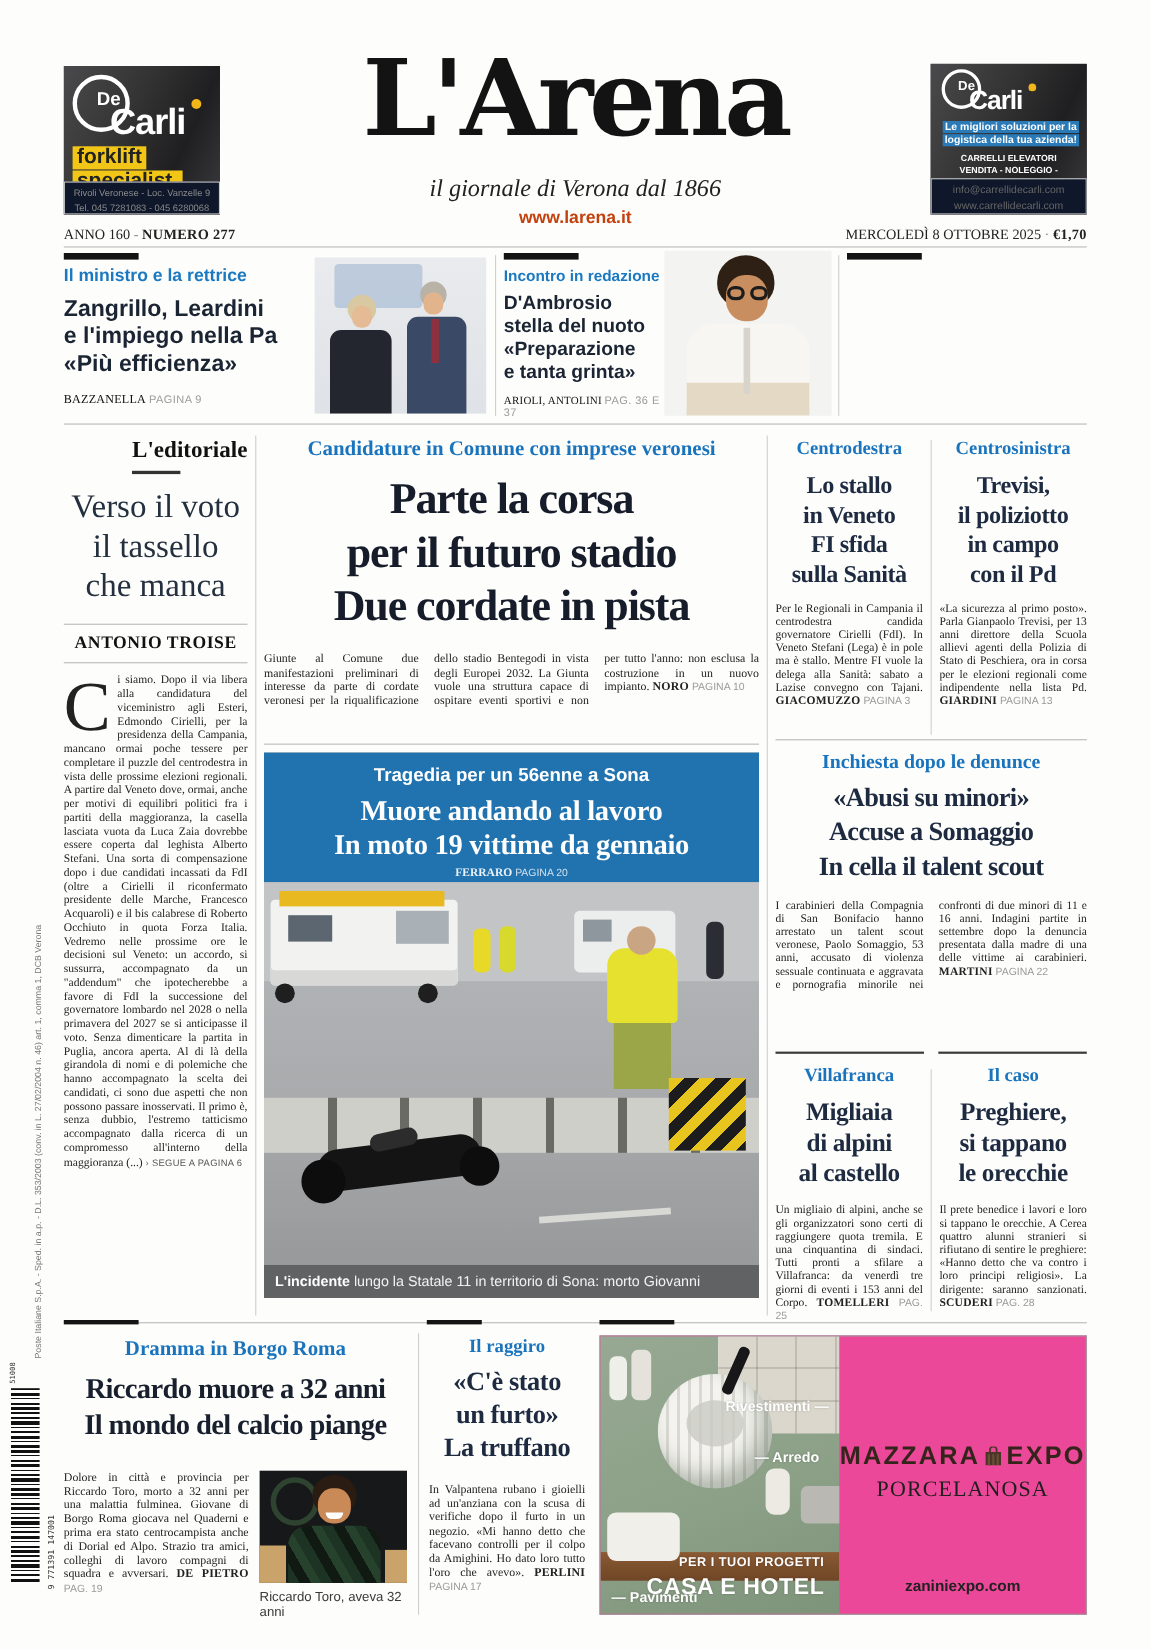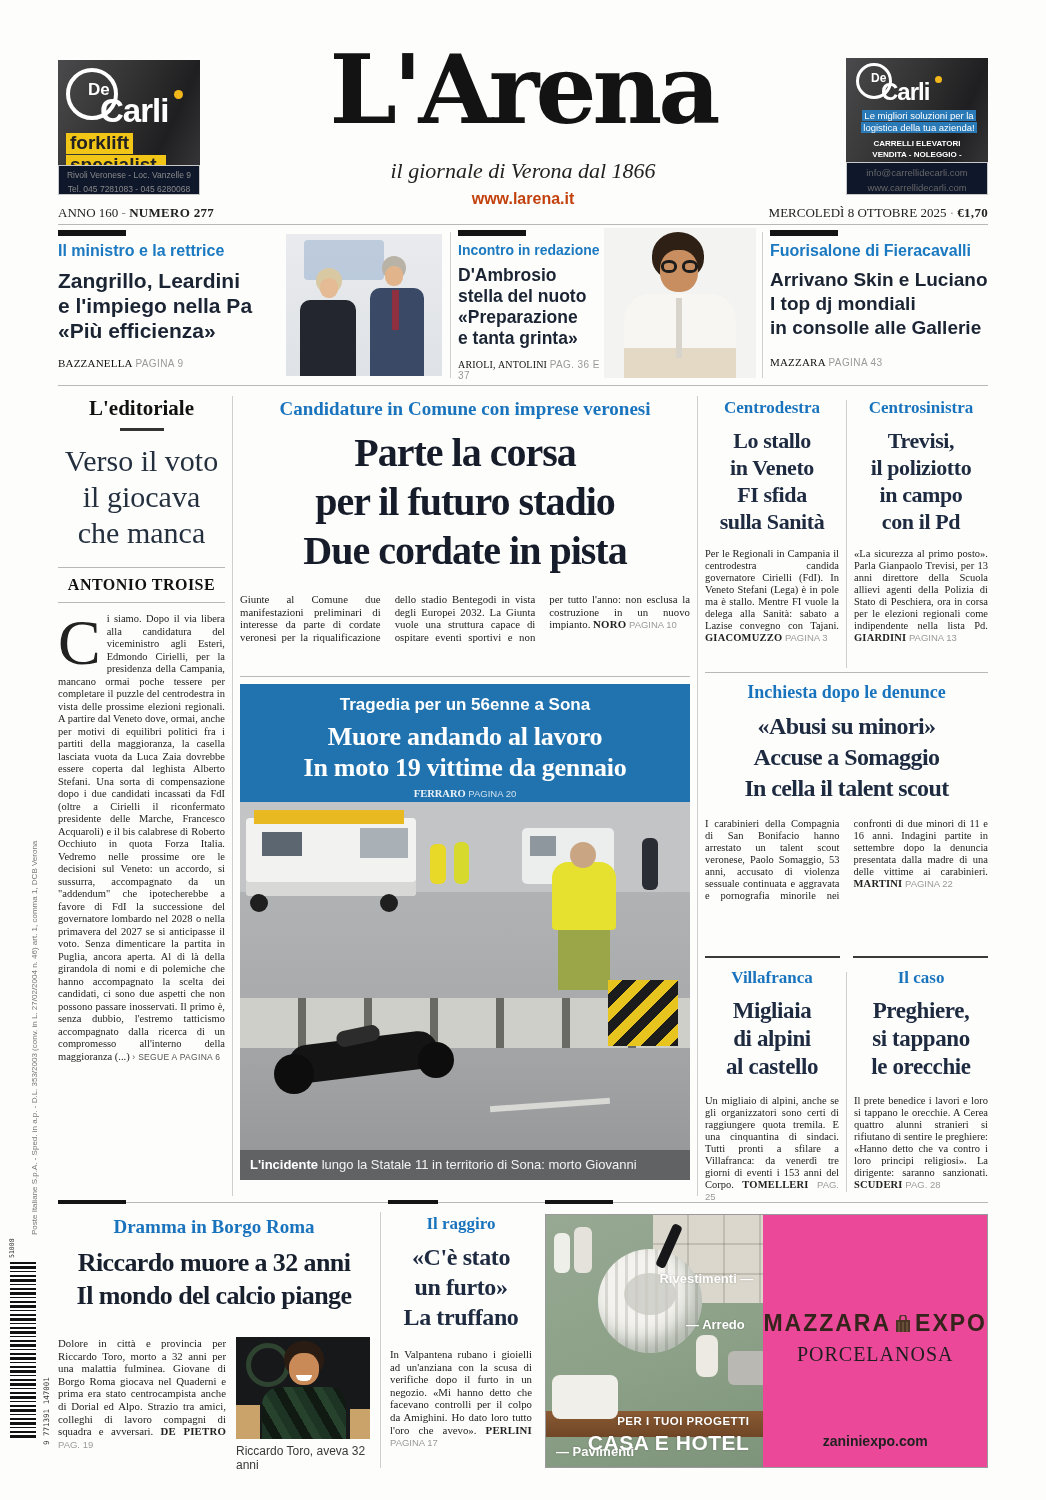--- a/index.html
+++ b/index.html
@@ -43,21 +43,21 @@
   .hl-sans { font-family:"Liberation Sans", sans-serif; font-weight:bold; color:#1b2433; white-space:pre-line; }
   .hl-serif { font-weight:bold; color:#1d2a40; white-space:pre-line; text-align:center; letter-spacing:-0.4px; }
   .byline { font-size:11px; color:#111; }
   .byline b { font-weight:normal; letter-spacing:.2px; }
   .byline .pg { font-family:"Liberation Sans", sans-serif; font-weight:normal; color:#9a9a9a; font-size:10px; letter-spacing:.4px; }
   .bodytext { font-size:10.5px; line-height:12px; text-align:justify; color:#222; }
   .bodytext b { letter-spacing:.2px; }
   .bodytext .pg { font-family:"Liberation Sans", sans-serif; color:#9a9a9a; font-size:9.5px; }
 
   
-  .ed-label { font-weight:bold; font-size:21px; color:#111; text-align:center; }
+  .ed-label { font-weight:bold; font-size:21px; color:#111; text-align:right; }
   .ed-head { font-size:30px; line-height:36px; color:#25303f; text-align:center; white-space:pre-line; }
   .ed-author { font-size:16px; font-weight:bold; letter-spacing:.5px; text-align:center; color:#111; }
   .ed-body { font-size:10.5px; line-height:12.5px; text-align:justify; color:#222; }
   .ed-body::first-letter { float:left; font-size:64px; line-height:52px; padding:4px 6px 0 0; color:#222; }
   .segue { font-family:"Liberation Sans", sans-serif; font-size:8.5px; color:#555; letter-spacing:.3px; }
 
   
   .photobox { position:absolute; overflow:hidden; background:#9aa1a6; }
   .pb-blue { position:absolute; left:0; right:0; top:0; height:118px; background:#2173af; text-align:center; }
   .pb-kicker { margin-top:11px; font-family:"Liberation Sans", sans-serif; font-weight:bold; font-size:17px; color:#fff; }
@@ -118,21 +118,21 @@
       <span>Tel. 045 7281083 - 045 6280068</span>
     </div>
   </div>
 
   <div class="decarli" style="left:846px; top:58px; width:142px; height:137px;">
     <div class="photo-bg"></div>
     <div class="dc-circle" style="left:10px; top:5px; width:36px; height:36px; border-width:3px;"></div>
     <div class="dc-de" style="left:25px; top:13px; font-size:12px;">De</div>
     <div class="dc-carli" style="left:35px; top:20px; font-size:24px;">Carli</div>
     <div class="dc-dot" style="left:89px; top:18px; width:7px; height:7px;"></div>
-    <div class="abs center" style="left:4px; right:0; top:52px; font-family:'Liberation Sans',sans-serif; font-weight:normal; font-size:9.5px; line-height:12px; color:#fff;">
+    <div class="abs center" style="left:4px; right:0; top:52px; font-family:'Liberation Sans',sans-serif; font-weight:bold; font-size:9.5px; line-height:12px; color:#fff;">
       <span style="background:#2a7ab8; padding:0 2px;">Le migliori soluzioni per la</span><br>
       <span style="background:#2a7ab8; padding:0 2px;">logistica della tua azienda!</span>
     </div>
     <div class="abs center" style="left:2px; right:2px; top:80px; font-family:'Liberation Sans',sans-serif; font-weight:bold; font-size:8px; line-height:11px; color:#fff;">
       <span>CARRELLI ELEVATORI</span><br>
       <span>VENDITA - NOLEGGIO - ASSISTENZA</span>
     </div>
     <div class="dc-addr" style="height:33px; font-size:9.5px; line-height:15px; padding-top:2px; color:#666;">
       <span>info@carrellidecarli.com</span><br>
       <span>www.carrellidecarli.com</span>
@@ -191,37 +191,28 @@
   <div class="abs" style="left:604px; top:228px; width:152px; height:150px; background:#f3f3f1; overflow:hidden;">
     <div class="shape" style="left:48px; top:4px; width:52px; height:48px; border-radius:50% 50% 45% 45%; background:#2e2014;"></div>
     <div class="shape" style="left:56px; top:22px; width:38px; height:42px; border-radius:45%; background:#c98e5f;"></div>
     <div class="shape" style="left:57px; top:32px; width:16px; height:13px; border:3px solid #1c1c1c; border-radius:45%; background:transparent;"></div>
     <div class="shape" style="left:78px; top:32px; width:16px; height:13px; border:3px solid #1c1c1c; border-radius:45%;"></div>
     <div class="shape" style="left:20px; top:66px; width:112px; height:84px; border-radius:26px 26px 0 0; background:#f7f6f2; box-shadow:inset 0 -30px 0 #e4d9c4;"></div>
     <div class="shape" style="left:72px; top:70px; width:6px; height:60px; background:#d8d4cb;"></div>
   </div>
   <div class="vrule" style="left:762px; top:232px; height:146px;"></div>
 
-  <div class="abs" style="left:770px; top:242px; width:222px;">
-    <div class="kicker-sans" style="font-size:16px;">Fuorisalone di Fieracavalli</div>
-    <div class="hl-sans" style="margin-top:8px; font-size:19px; line-height:24px;">Arrivano Skin e Luciano
-I top dj mondiali
-in consolle alle Gallerie</div>
-    <div class="byline" style="margin-top:16px;">
-      <b>MAZZARA</b> <span class="pg">PAGINA 43</span>
-    </div>
-  </div>
 
   <div class="hrule" style="left:58px; right:58px; top:385px;"></div>
 
   <div class="abs" style="left:58px; top:396px; width:167px;">
     <div class="ed-label">L'editoriale</div>
     <div style="width:44px; height:3px; background:#333; margin:7px auto 12px;"></div>
     <div class="ed-head">Verso il voto
-il giocava
+il tassello
 che manca</div>
     <div class="hrule" style="position:static; margin:16px 0 8px;"></div>
     <div class="ed-author">ANTONIO TROISE</div>
     <div class="hrule" style="position:static; margin:8px 0 10px;"></div>
     <p class="ed-body"><span>Ci siamo. Dopo il via libera alla candidatura del viceministro agli Esteri, Edmondo Cirielli, per la presidenza della Campania, mancano ormai poche tessere per completare il puzzle del centrodestra in vista delle prossime elezioni regionali. A partire dal Veneto dove, ormai, anche per motivi di equilibri politici fra i partiti della maggioranza, la casella lasciata vuota da Luca Zaia dovrebbe essere coperta dal leghista Alberto Stefani. Una sorta di compensazione dopo i due candidati incassati da FdI (oltre a Cirielli il riconfermato presidente delle Marche, Francesco Acquaroli) e il bis calabrese di Roberto Occhiuto in quota Forza Italia. Vedremo nelle prossime ore le decisioni sul Veneto: un accordo, si sussurra, accompagnato da un "addendum" che ipotecherebbe a favore di FdI la successione del governatore lombardo nel 2028 o nella primavera del 2027 se si anticipasse il voto. Senza dimenticare la partita in Puglia, ancora aperta. Al di là della girandola di nomi e di polemiche che hanno accompagnato la scelta dei candidati, ci sono due aspetti che non possono passare inosservati. Il primo è, senza dubbio, l'estremo tatticismo accompagnato dalla ricerca di un compromesso all'interno della maggioranza (...)</span> <span class="segue">› SEGUE A PAGINA 6</span></p>
   </div>
   <div class="vrule" style="left:232px; top:396px; height:800px;"></div>
 
   <div class="abs" style="left:240px; top:398px; width:450px;">
     <div class="kicker-serif" style="font-size:19px;">Candidature in Comune con imprese veronesi</div>

